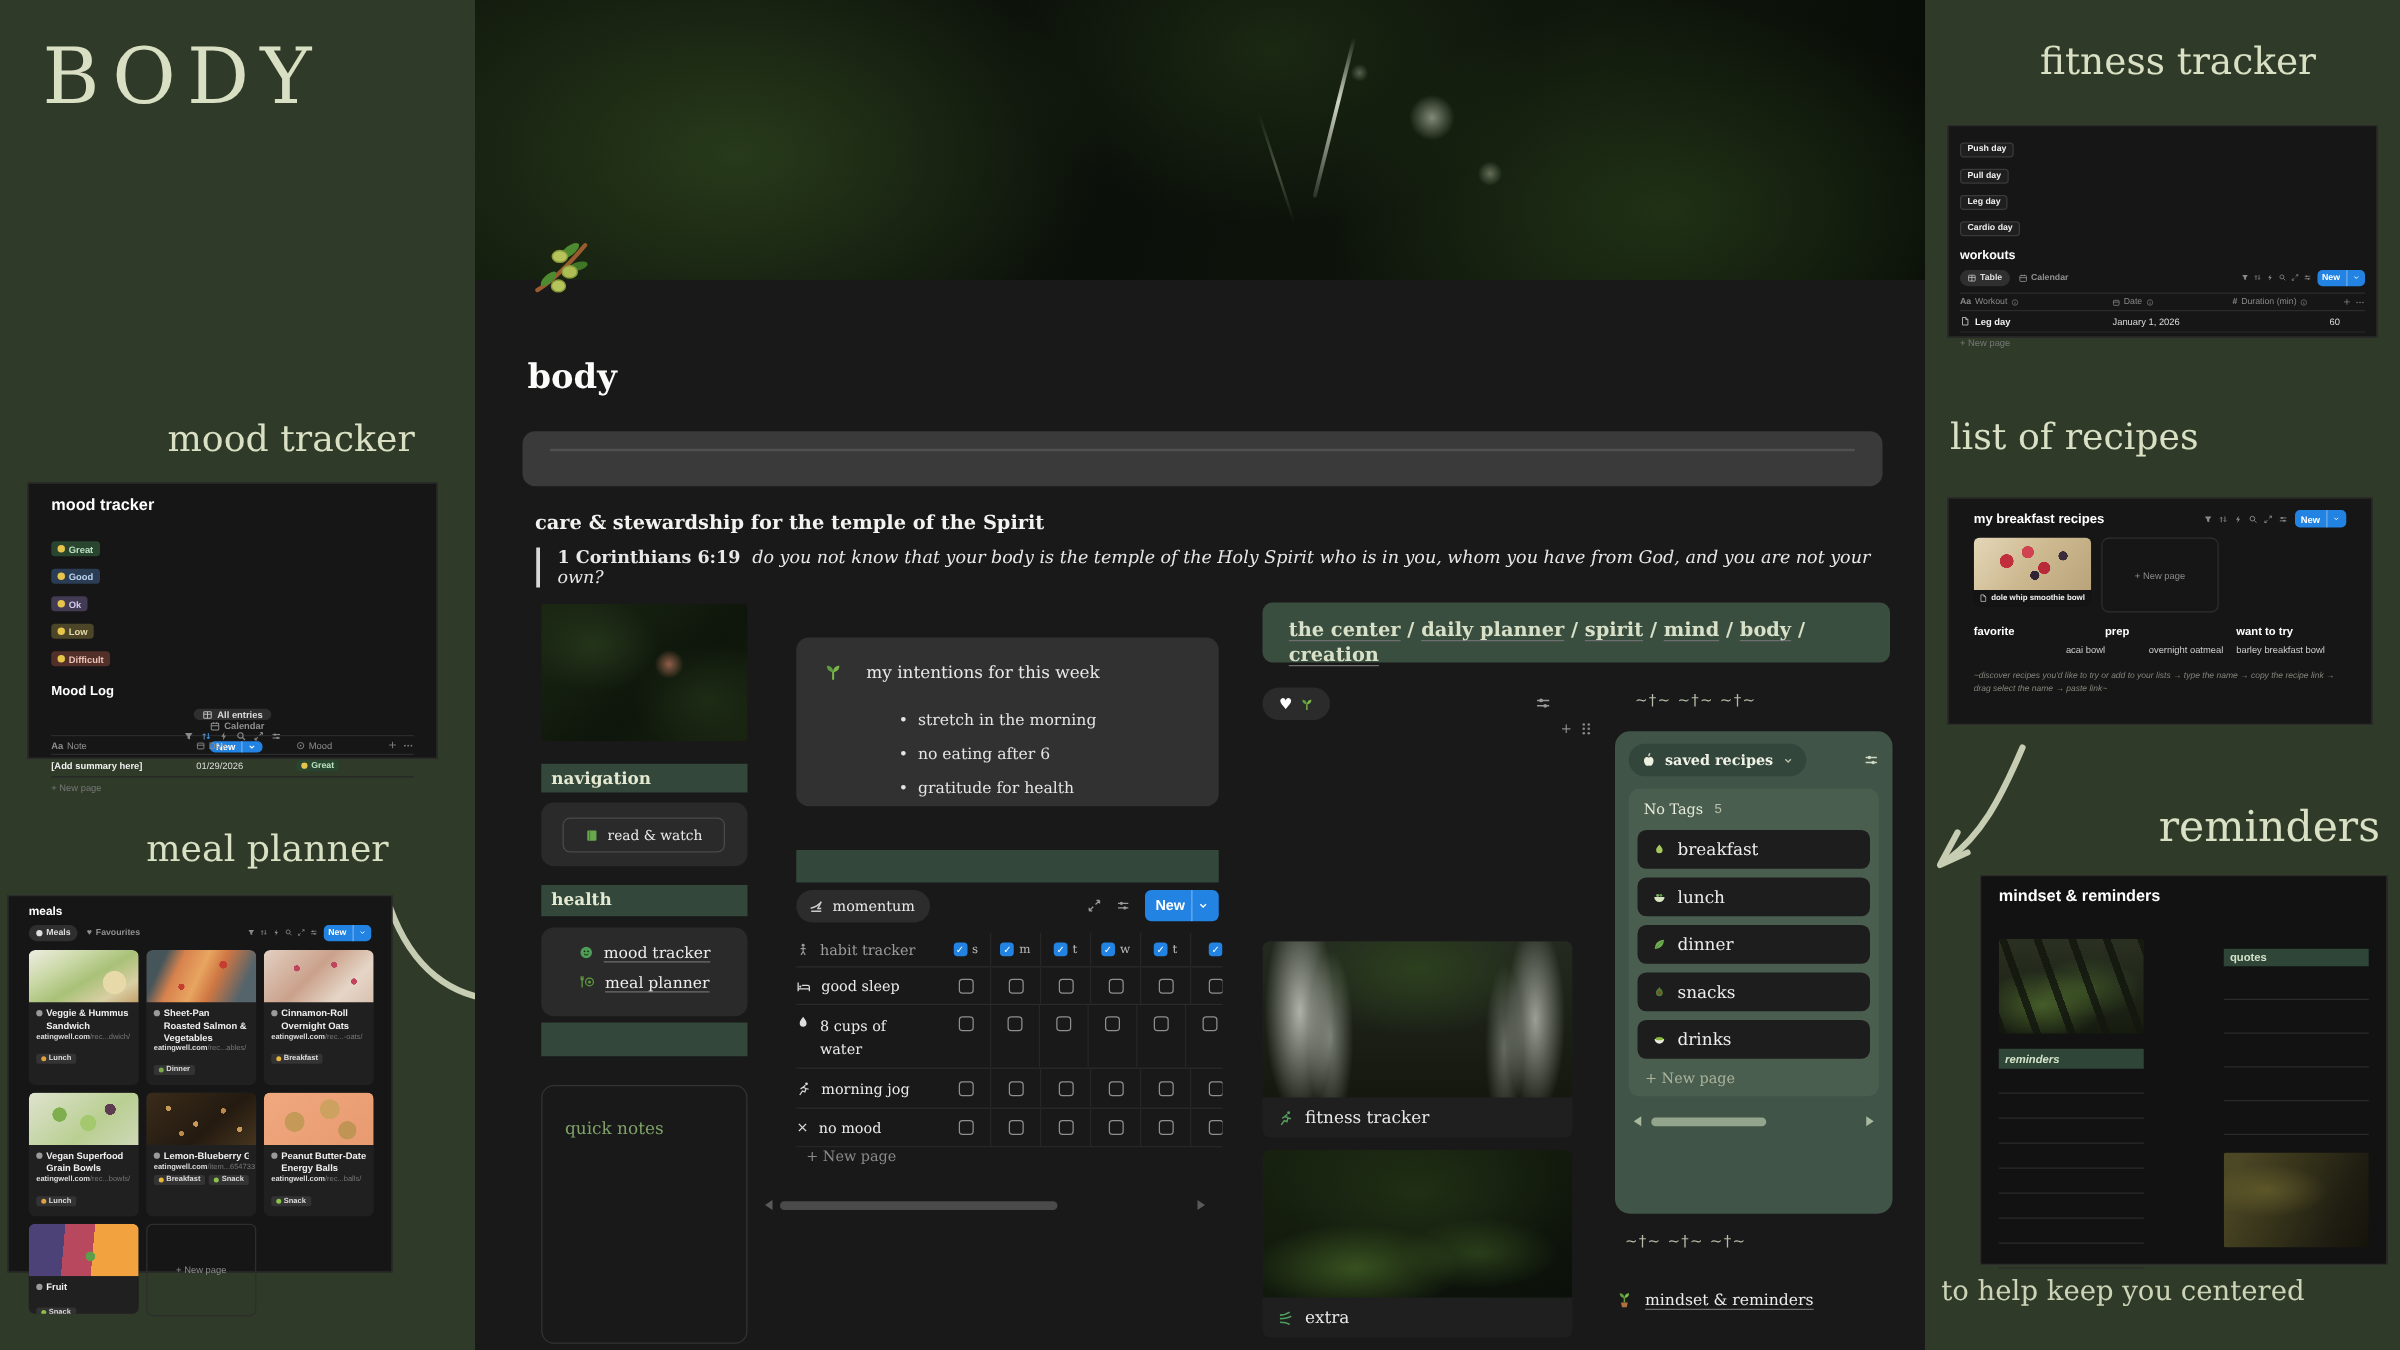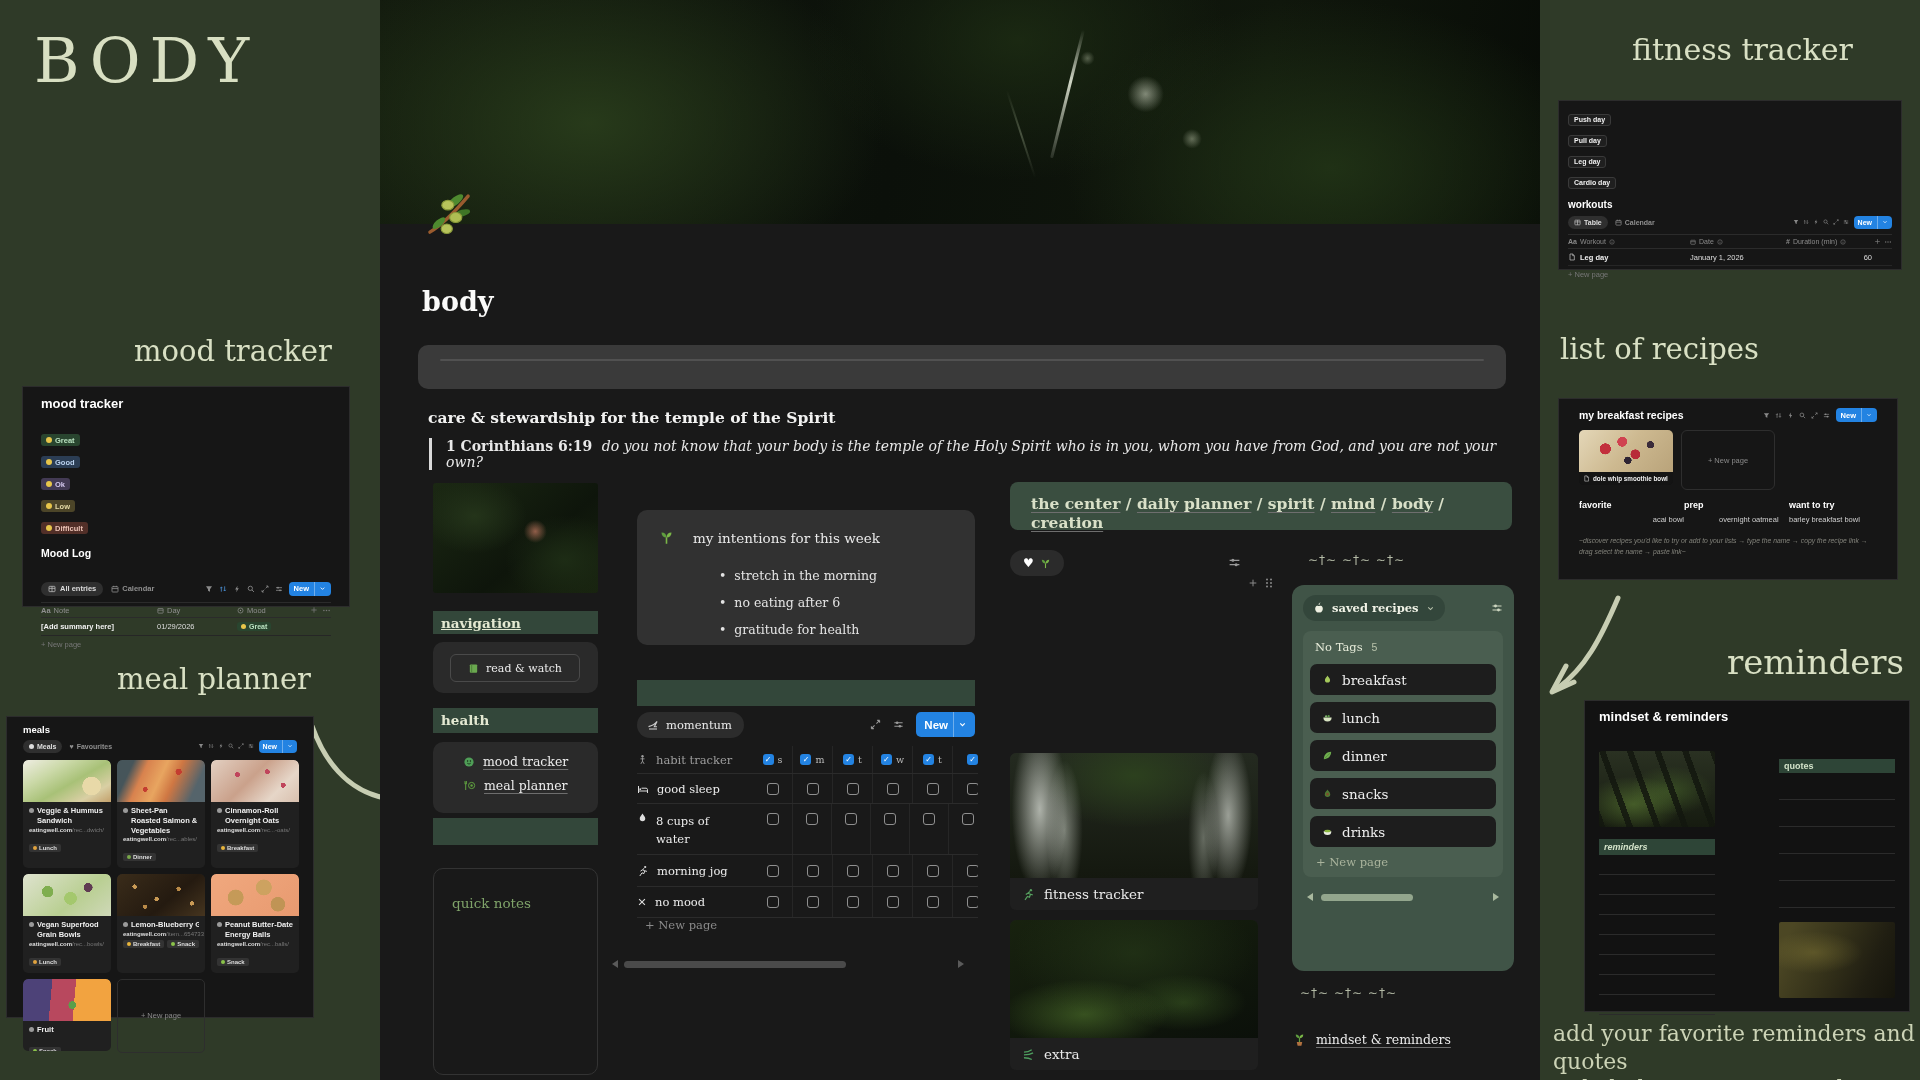--- a/index.html
+++ b/index.html
@@ -153,21 +153,21 @@
       <div style="margin-bottom:4px;"><span class="tag" style="background:#4c4528;color:#e3d9a6;font-size:7.5px;padding:1.5px 5px;">
             <span class="dot" style="width:6px;height:6px;background:#e7c54a;"></span>
             <span>Low</span>
           </span></div>
       <div><span class="tag" style="background:#522f28;color:#ecc3b6;font-size:7.5px;padding:1.5px 5px;">
             <span class="dot" style="width:6px;height:6px;background:#e7c54a;"></span>
             <span>Difficult</span>
           </span></div>
     </div>
     <div style="font-size:10.5px;font-weight:bold;color:#fff;margin-top:12px;">Mood Log</div>
-    <div class="row" style="margin-top:22px;height:15px;">
+    <div class="row" style="margin-top:8px;height:15px;flex-direction:column;">
       <span class="tpill" style="font-size:7.5px;height:14px;padding:0 7px;gap:4px;">
         <span class="ic">
             <svg width="8" height="8" viewBox="0 0 12 12">
               <rect x="1.5" y="2" width="9" height="8" rx="1" stroke="#bbb" fill="none" stroke-width="1.2"></rect>
               <path d="M1.5 5h9M6 2v8" stroke="#bbb" stroke-width="1.2"></path>
             </svg>
           </span>
         <span>All entries</span>
         </span>
       <span class="mutetab" style="font-size:7.5px;margin-left:8px;gap:3px;">
@@ -456,21 +456,21 @@
     </div>
 
     <div class="serif" style="position:absolute;left:48px;top:408px;font-size:15.5px;font-weight:bold;color:#f2f2f1;">care &amp; stewardship for the temple of the Spirit</div>
 
     <div class="serif quote" style="position:absolute;left:49px;top:438px;font-size:14px;width:1060px;">
       <b>1 Corinthians 6:19</b>
       <i style="margin-left:5px;">do you not know that your body is the temple of the Holy Spirit who is in you, whom you have from God, and you are not your own?</i>
     </div>
 
     <div class="abs fol" style="left:53px;top:483px;width:165px;height:110px;border-radius:3px;"></div>
-    <div class="ghead" style="left:53px;top:611px;width:165px;height:23px;font-size:13.5px;line-height:25px;padding-left:8px;text-decoration:underline;">navigation</div>
+    <div class="ghead" style="left:53px;top:611px;width:165px;height:23px;font-size:13.5px;line-height:25px;padding-left:8px;">navigation</div>
     <div class="gcard" style="left:53px;top:642px;width:165px;height:51px;">
       <div style="position:absolute;left:17px;top:12px;width:128px;height:26px;border:1px solid #4a4a4a;border-radius:6px;display:flex;align-items:center;justify-content:center;gap:7px;">
         <span class="ic">
             <svg width="11" height="11" viewBox="0 0 12 12">
               <rect x="2" y="1.5" width="8" height="9" rx="1" fill="#6aa84f"></rect>
               <path d="M4 1.5v9" stroke="#4e7c3a"></path>
             </svg>
           </span>
         <span class="serif" style="font-size:11px;color:#ececec;">read &amp; watch</span>
       </div>
@@ -1140,17 +1140,16 @@
       <div class="hairline" style="height:26px;"></div>
       <div class="hairline" style="height:26px;"></div>
       <div class="hairline" style="height:26px;"></div>
       <div class="hairline" style="height:26px;"></div>
       <div class="hairline" style="height:26px;"></div>
       <div class="leafimg" style="margin-top:14px;height:76px;border-radius:2px;"></div>
     </div>
   </div>
 
   <div class="slabel" style="left:1553px;top:1020px;font-size:22px;line-height:1.25;color:#ccd3b6;">
-    <div>add your favorite reminders and quotes</div>
     <div>to help keep you centered</div>
   </div>
 
 </div>
 
 </body></html>

